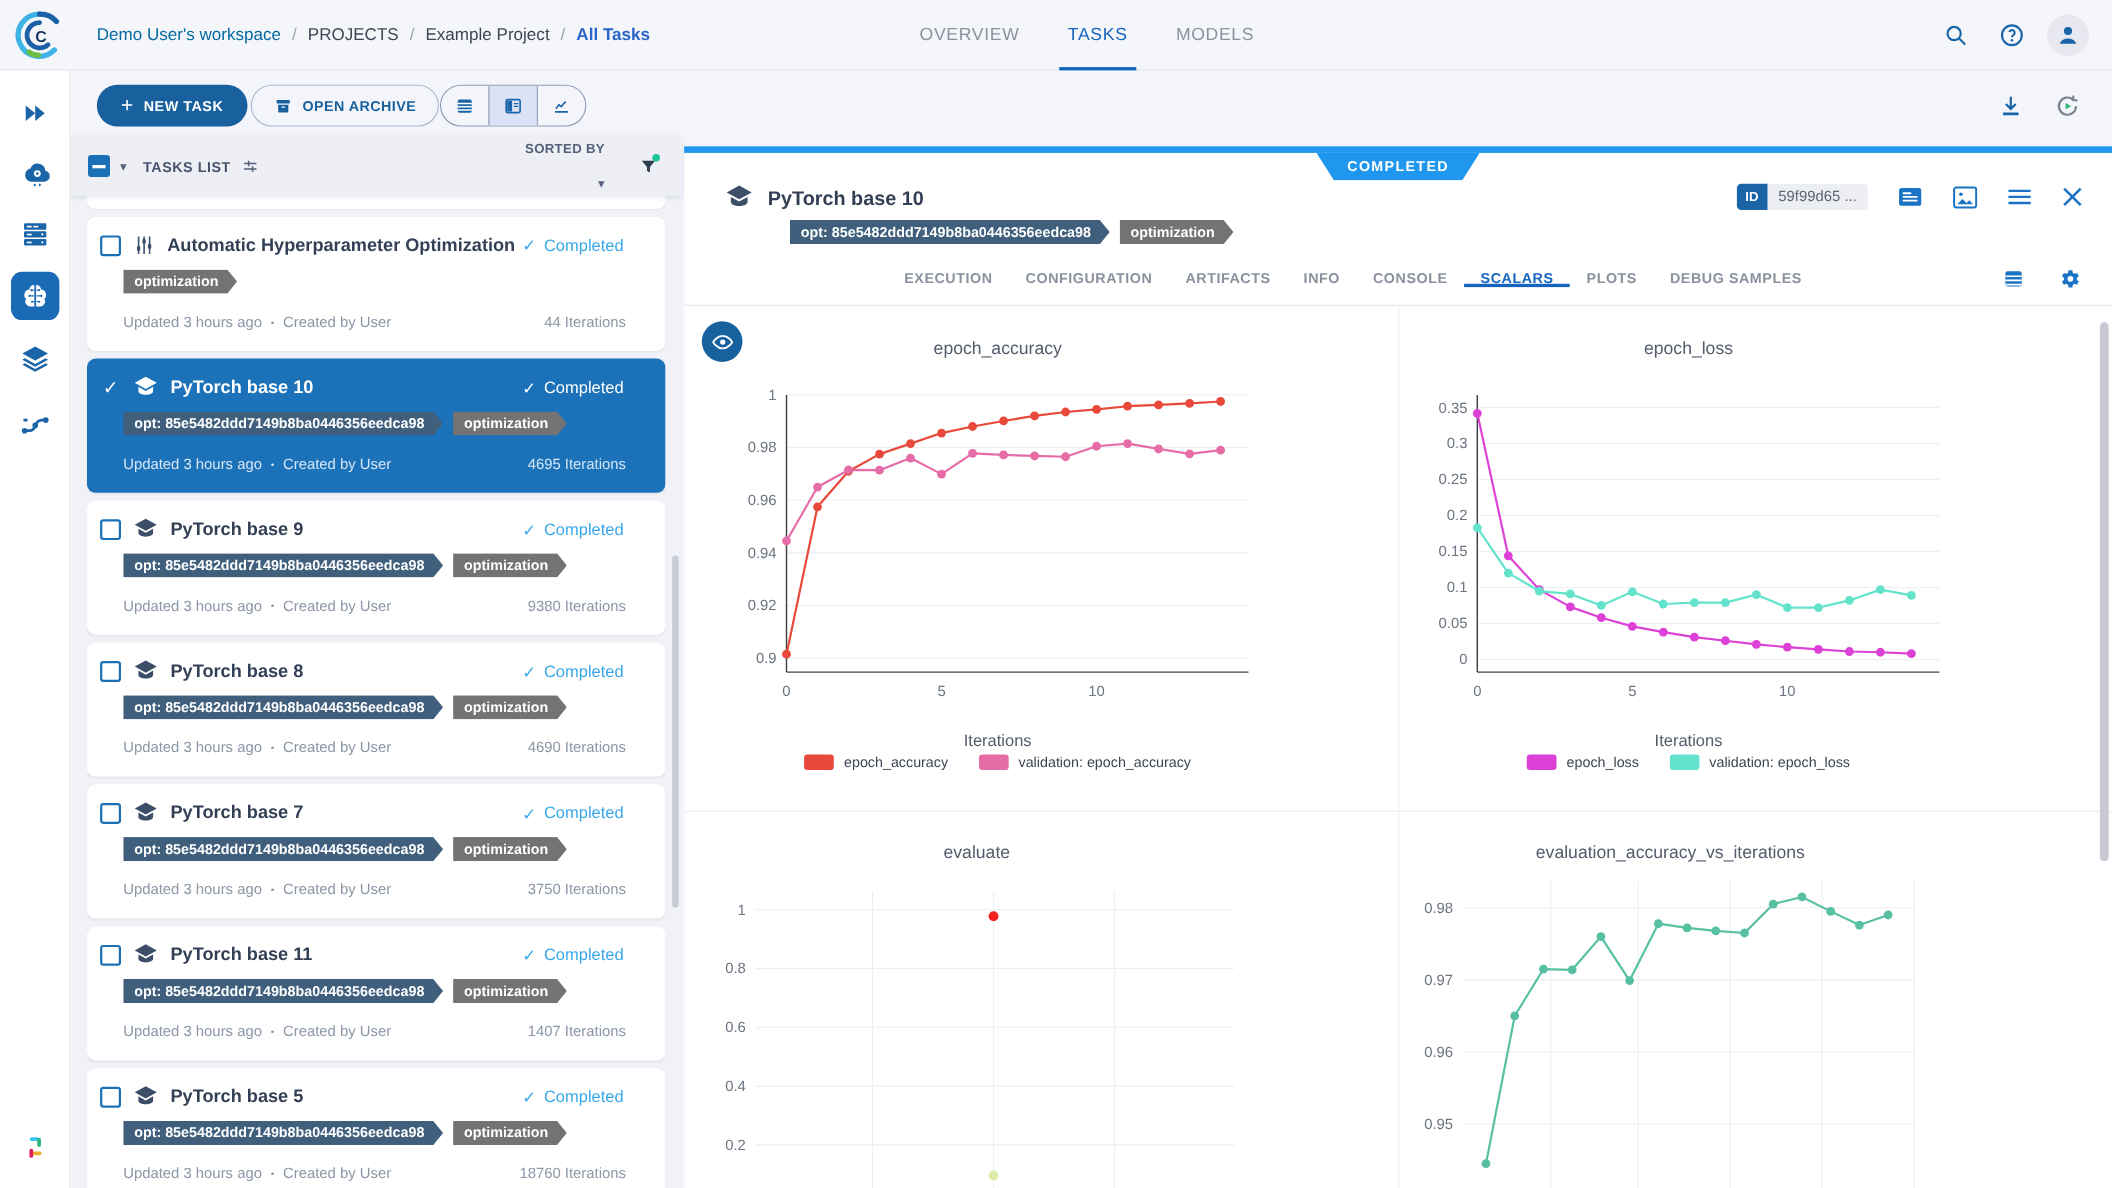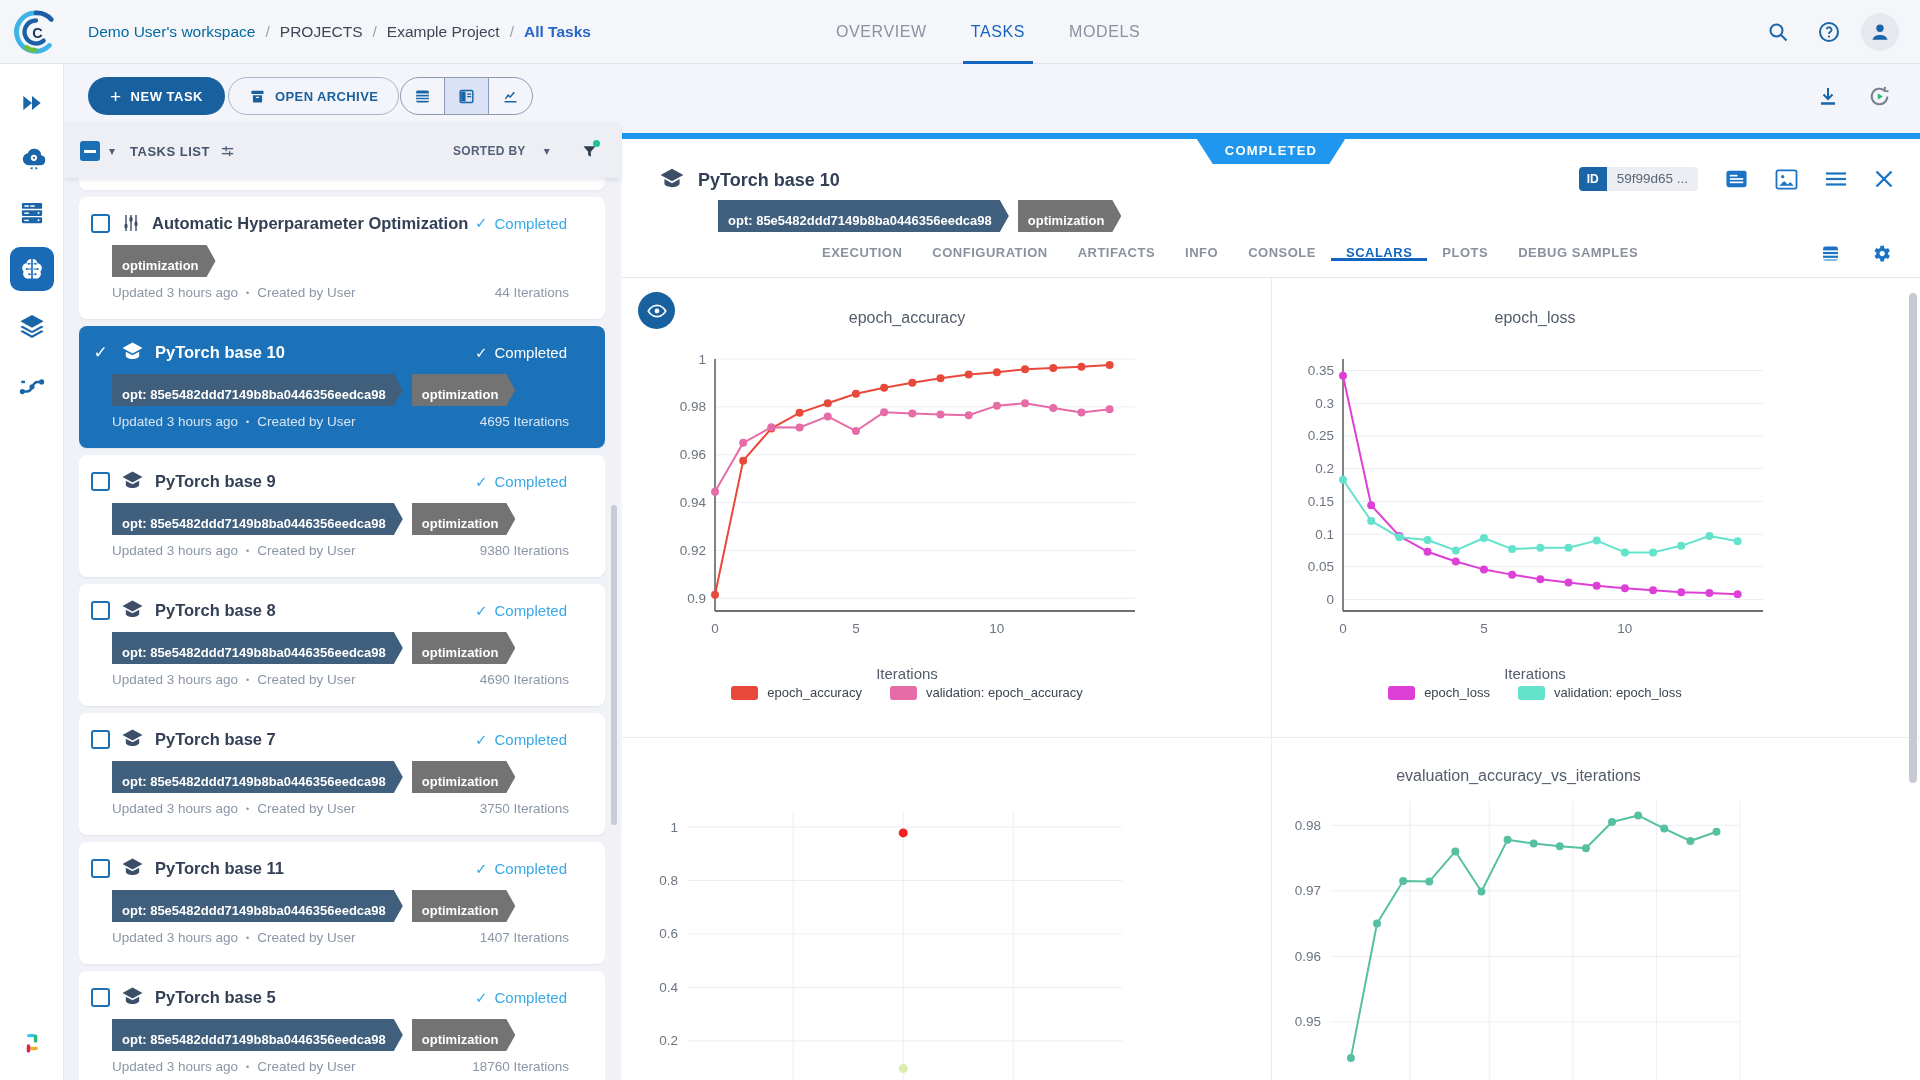--- a/index.html
+++ b/index.html
@@ -38,38 +38,38 @@
   .tbicon { position:absolute; top:84px; cursor:pointer; }
 
   
   .tasks-panel { position:absolute; left:64px; top:122px; width:556px; bottom:0; background:#f0f2f7; }
   .list-header { position:absolute; top:2px; left:0; right:0; height:54px; background:#edeff5; box-shadow:0 2px 5px rgba(20,30,70,.10); display:flex; align-items:center; padding:0 16px; gap:9px; z-index:2; }
   .cbx-ind { width:20px; height:20px; background:#1a6fb5; border-radius:3px; position:relative; cursor:pointer; }
   .cbx-ind::after { content:''; position:absolute; left:4px; right:4px; top:9px; height:2.5px; background:#fff; }
   .lh-caret { color:#53607a; font-size:12px; cursor:pointer; }
   .lh-title { font-size:13px; font-weight:700; color:#46536d; letter-spacing:.5px; margin-left:6px; }
   .lh-spacer { flex:1; }
-  .sorted { font-size:12px; font-weight:700; color:#55617a; letter-spacing:.3px; display:flex; align-items:flex-end; gap:18px; cursor:pointer; }
+  .sorted { font-size:12px; font-weight:700; color:#55617a; letter-spacing:.3px; display:flex; align-items:flex-end; gap:18px; cursor:pointer;flex-direction:column; }
   .filter-wrap { position:relative; margin-left:22px; margin-right:6px; cursor:pointer; }
   .filter-dot { position:absolute; right:-2px; top:-3px; width:7px; height:7px; border-radius:50%; background:#1fc39a; }
   .cards { position:absolute; top:56px; bottom:0; left:15px; right:15px; overflow:hidden; }
   .card-partial { height:12px; border-radius:0 0 8px 8px; background:#fff; margin-bottom:7px; box-shadow:0 1px 2px rgba(30,40,80,.06); }
   .card { background:#fff; border-radius:8px; margin-bottom:7px; height:122px; position:relative; box-shadow:0 1px 2px rgba(30,40,80,.07); cursor:pointer; }
   .card.selected { background:#1b72b8; }
   .card-row1 { position:absolute; top:16px; left:12px; right:38px; display:flex; align-items:center; }
   .cbx { width:19px; height:19px; border:2px solid #1a6fb5; border-radius:3px; background:#fff; flex:none; cursor:pointer; }
   .sel-check { color:#fff; font-size:17px; width:19px; text-align:center; flex:none; }
   .type-ic { margin-left:11px; color:#3d4f68; flex:none; display:flex; }
   .card.selected .type-ic { color:#fff; }
   .card-title { margin-left:11px; font-size:16.5px; font-weight:700; color:#333f55; white-space:nowrap; }
   .card.selected .card-title { color:#fff; }
   .status { margin-left:auto; color:#38a8e8; font-size:15px; display:flex; gap:7px; align-items:center; white-space:nowrap; }
   .card.selected .status { color:#fff; }
   .card-tags { position:absolute; top:48px; left:33px; display:flex; gap:9px; }
-  .tag { font-size:13px; color:#fff; padding:13px 17px 4px 10px; clip-path:polygon(0 0,calc(100% - 9px) 0,100% 50%,calc(100% - 9px) 100%,0 100%); font-weight:600; white-space:nowrap; }
+  .tag { font-size:13px; color:#fff; padding:3px 17px 4px 10px; clip-path:polygon(0 0,calc(100% - 9px) 0,100% 50%,calc(100% - 9px) 100%,0 100%); font-weight:600; white-space:nowrap; }
   .tag-id { background:#3f5f7d; }
   .tag-opt { background:#737373; }
   .card-meta { position:absolute; top:88px; left:33px; right:36px; font-size:13.5px; color:#8b96a6; display:flex; gap:8px; align-items:center; }
   .card.selected .card-meta { color:#d6e6f5; }
   .iters { margin-left:auto; }
   .meta-dot { font-size:9px; }
   .list-scroll { position:absolute; right:3px; top:383px; width:6px; height:320px; background:#c9ccd6; border-radius:3px; cursor:pointer; }
 
   
   .detail { position:absolute; left:622px; top:133px; right:0; bottom:0; background:#fff; }
@@ -675,20 +675,21 @@
           <circle cx="452.6308724832215" cy="196.26168224299064" r="4" fill="#63e2cc"></circle>
         </svg>
       <div class="c-xlabel" style="top:366px;left:13px;width:500px">Iterations</div>
       <div class="c-legend" style="top:402px;left:13px;width:500px">
           <span class="lg-item"><span class="lg-swatch" style="background:#dd40d6"></span>epoch_loss</span>
           <span class="lg-item"><span class="lg-swatch" style="background:#63e2cc"></span>validation: epoch_loss</span>
         </div>
     </div>
 
     <div class="cell" style="left:0;top:459px;width:649px;height:343px">
+      <div class="c-title" style="top:30px;left:7px;width:518px">evaluate</div>
       <svg class="plot" style="left:7px;top:58px" width="518" height="400">
           <line x1="58" x2="493" y1="32.033402922755755" y2="32.033402922755755" stroke="#eceef2"></line>
           <text class="tick" x="49" y="36.533402922755755" text-anchor="end">1</text>
           <line x1="58" x2="493" y1="85.47807933194154" y2="85.47807933194154" stroke="#eceef2"></line>
           <text class="tick" x="49" y="89.97807933194154" text-anchor="end">0.8</text>
           <line x1="58" x2="493" y1="138.92275574112736" y2="138.92275574112736" stroke="#eceef2"></line>
           <text class="tick" x="49" y="143.42275574112736" text-anchor="end">0.6</text>
           <line x1="58" x2="493" y1="192.36743215031316" y2="192.36743215031316" stroke="#eceef2"></line>
           <text class="tick" x="49" y="196.86743215031316" text-anchor="end">0.4</text>
           <line x1="58" x2="493" y1="245.81210855949897" y2="245.81210855949897" stroke="#eceef2"></line>

